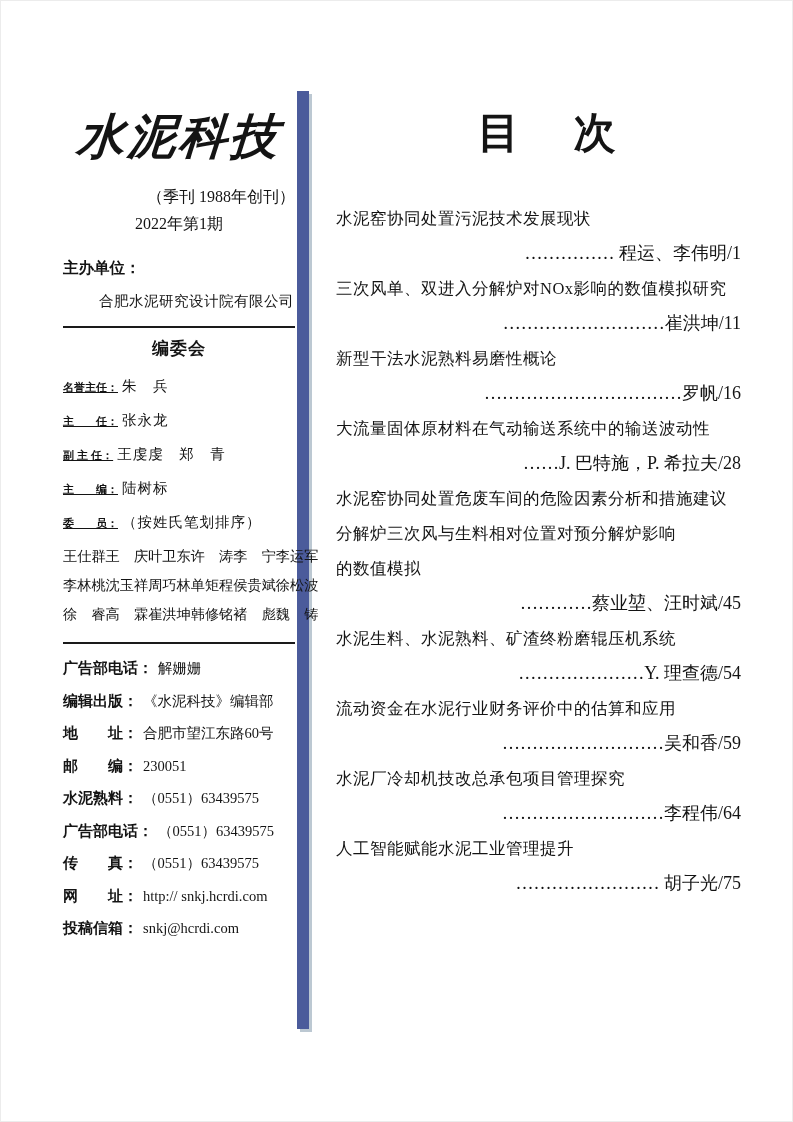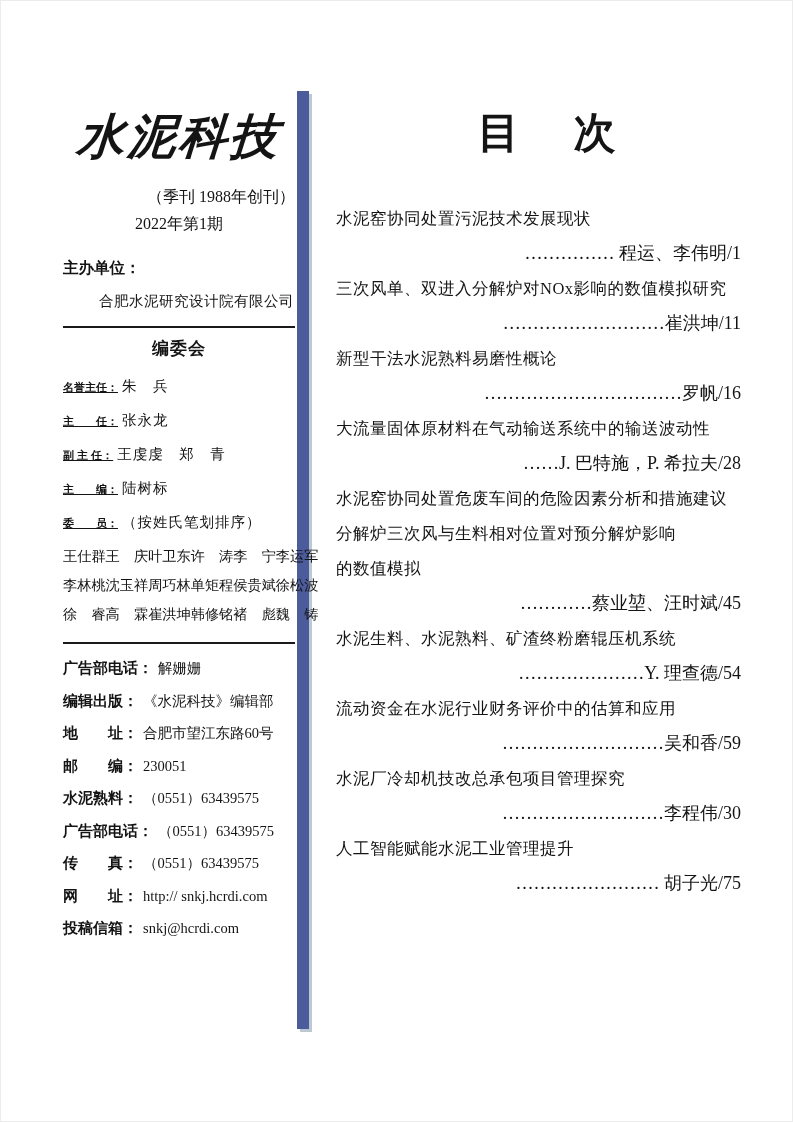--- a/index.html
+++ b/index.html
@@ -210,21 +210,21 @@
       <div class="toc-byline"><span>…………………</span><span>Y. 理查德</span><span>/54</span></div>
     </div>
 
     <div>
       <div class="toc-entry-title">流动资金在水泥行业财务评价中的估算和应用</div>
       <div class="toc-byline"><span>………………………</span><span>吴和香</span><span>/59</span></div>
     </div>
 
     <div>
       <div class="toc-entry-title">水泥厂冷却机技改总承包项目管理探究</div>
-      <div class="toc-byline"><span>………………………</span><span>李程伟</span><span>/30</span></div>
+      <div class="toc-byline"><span>………………………</span><span>李程伟</span><span>/64</span></div>
     </div>
 
     <div>
       <div class="toc-entry-title">人工智能赋能水泥工业管理提升</div>
       <div class="toc-byline"><span>…………………… </span><span>胡子光</span><span>/75</span></div>
     </div>
   </div>
 
 </div>
 

